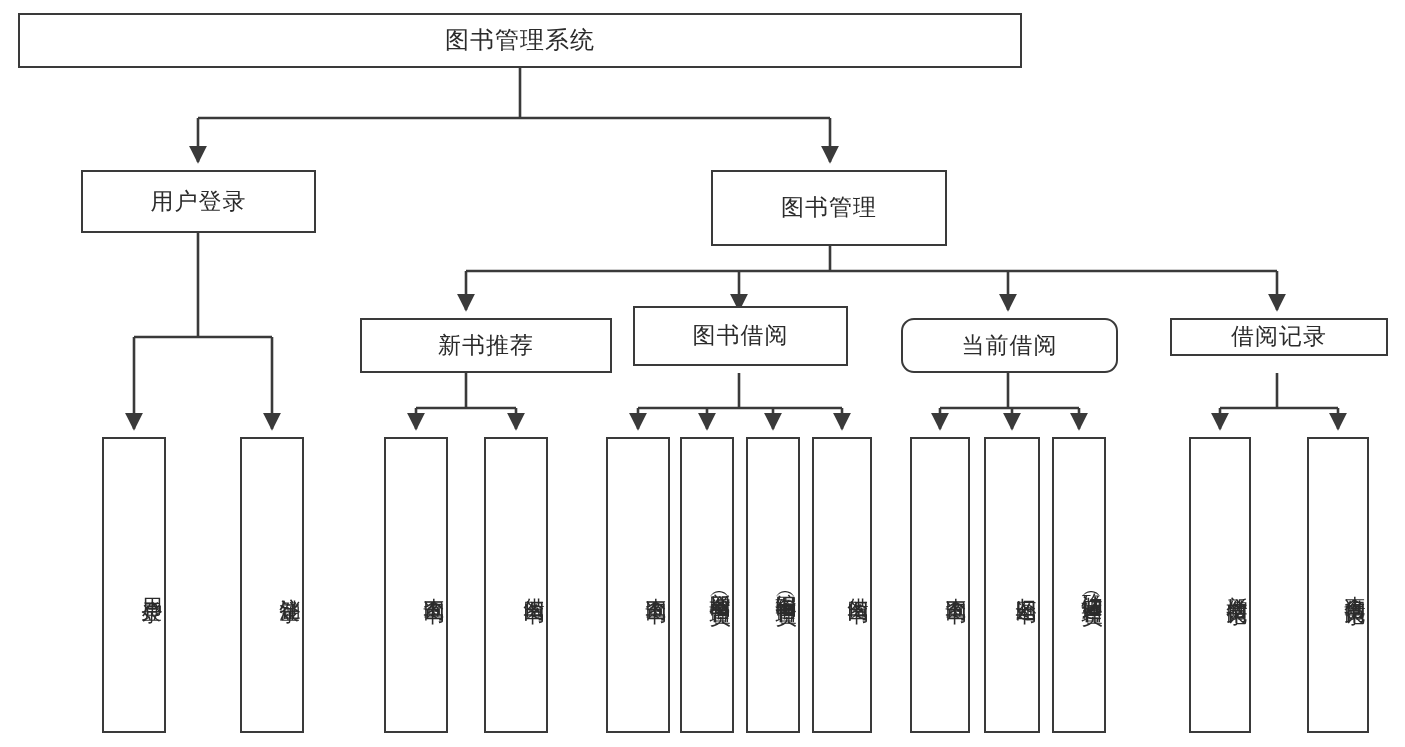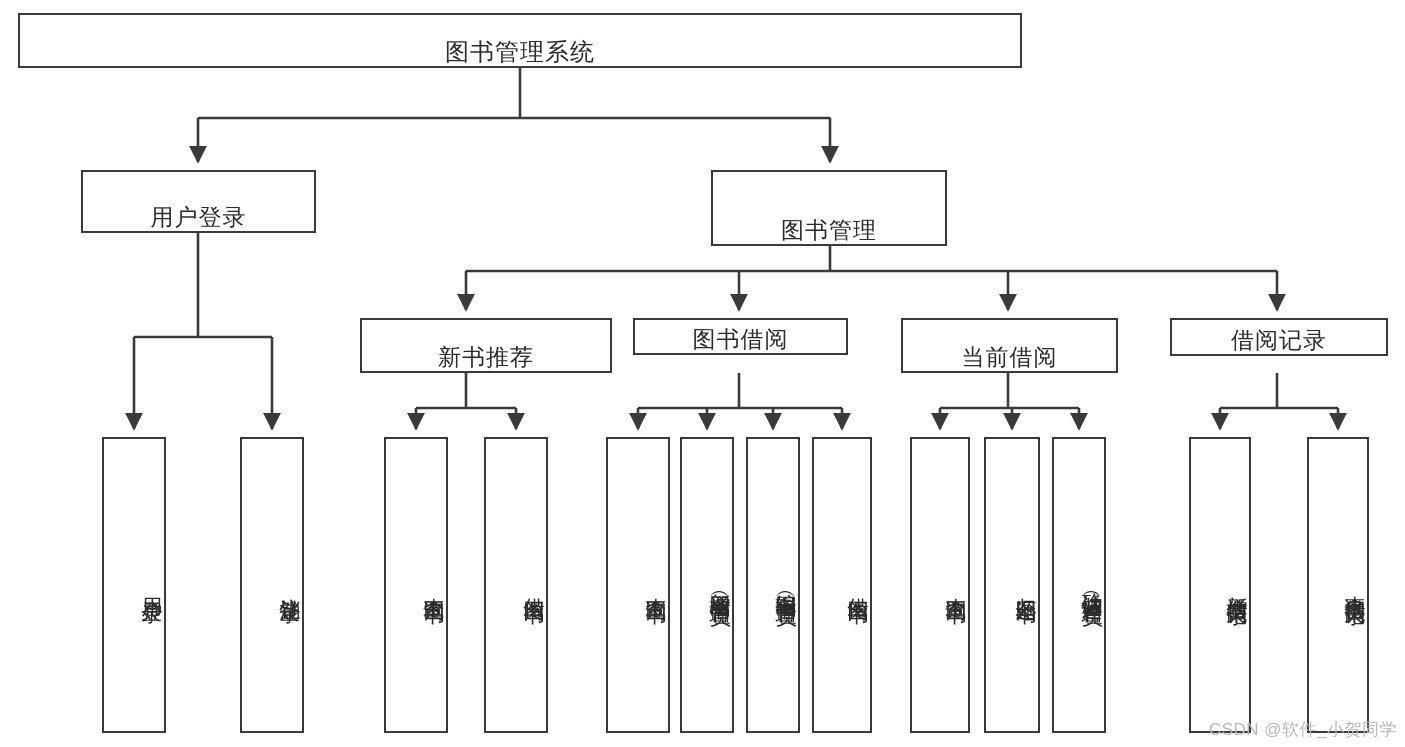--- a/index.html
+++ b/index.html
@@ -24,21 +24,21 @@
     width: 1405px;
     height: 747px;
     pointer-events: none;
   }
   .node {
     position: absolute;
     box-sizing: border-box;
     background: #ffffff;
     border: 2px solid #3a3a3a;
     display: flex;
-    align-items: flex-end;
+    align-items: center;
     justify-content: center;
     color: #2b2b2b;
     line-height: 1.18;
   }
   .node.horiz {
     font-size: 23px;
     letter-spacing: 1px;
   }
   .node.vert {
     writing-mode: vertical-rl;
@@ -131,24 +131,24 @@
       </div>
       <div class="node horiz" style="left: 81px; top: 170px; width: 235px; height: 63px;">
         <span class="htext">用户登录</span>
       </div>
       <div class="node horiz" style="left: 711px; top: 170px; width: 236px; height: 76px;">
         <span class="htext">图书管理</span>
       </div>
       <div class="node horiz" style="left: 360px; top: 318px; width: 252px; height: 55px;">
         <span class="htext">新书推荐</span>
       </div>
-      <div class="node horiz" style="left: 633px; top: 318px; width: 215px; height: 37px;">
+      <div class="node horiz" style="left: 633px; top: 306px; width: 215px; height: 60px;">
         <span class="htext">图书借阅</span>
       </div>
-      <div class="node horiz" style="left: 901px; top: 318px; width: 217px; height: 55px;">
+      <div class="node horiz" style="left: 901px; top: 318px; width: 217px; height: 55px; border-radius: 13px;">
         <span class="htext">当前借阅</span>
       </div>
       <div class="node horiz" style="left: 1170px; top: 318px; width: 218px; height: 38px;">
         <span class="htext">借阅记录</span>
       </div>
       <div class="node vert" style="left: 102px; top: 437px; width: 64px; height: 296px;">
         <span class="vtext">用户登录</span>
       </div>
       <div class="node vert" style="left: 240px; top: 437px; width: 64px; height: 296px;">
         <span class="vtext">注销登录</span>
@@ -181,14 +181,13 @@
         <span class="vtext">确认归还（管理员）</span>
       </div>
       <div class="node vert" style="left: 1189px; top: 437px; width: 62px; height: 296px;">
         <span class="vtext">新增借阅记录</span>
       </div>
       <div class="node vert" style="left: 1307px; top: 437px; width: 62px; height: 296px;">
         <span class="vtext">查询借阅记录</span>
       </div>
     </div>
 
-  <div class="watermark">CSDN @软件_小贺同学</div>
 </div>
 
 </body></html>

